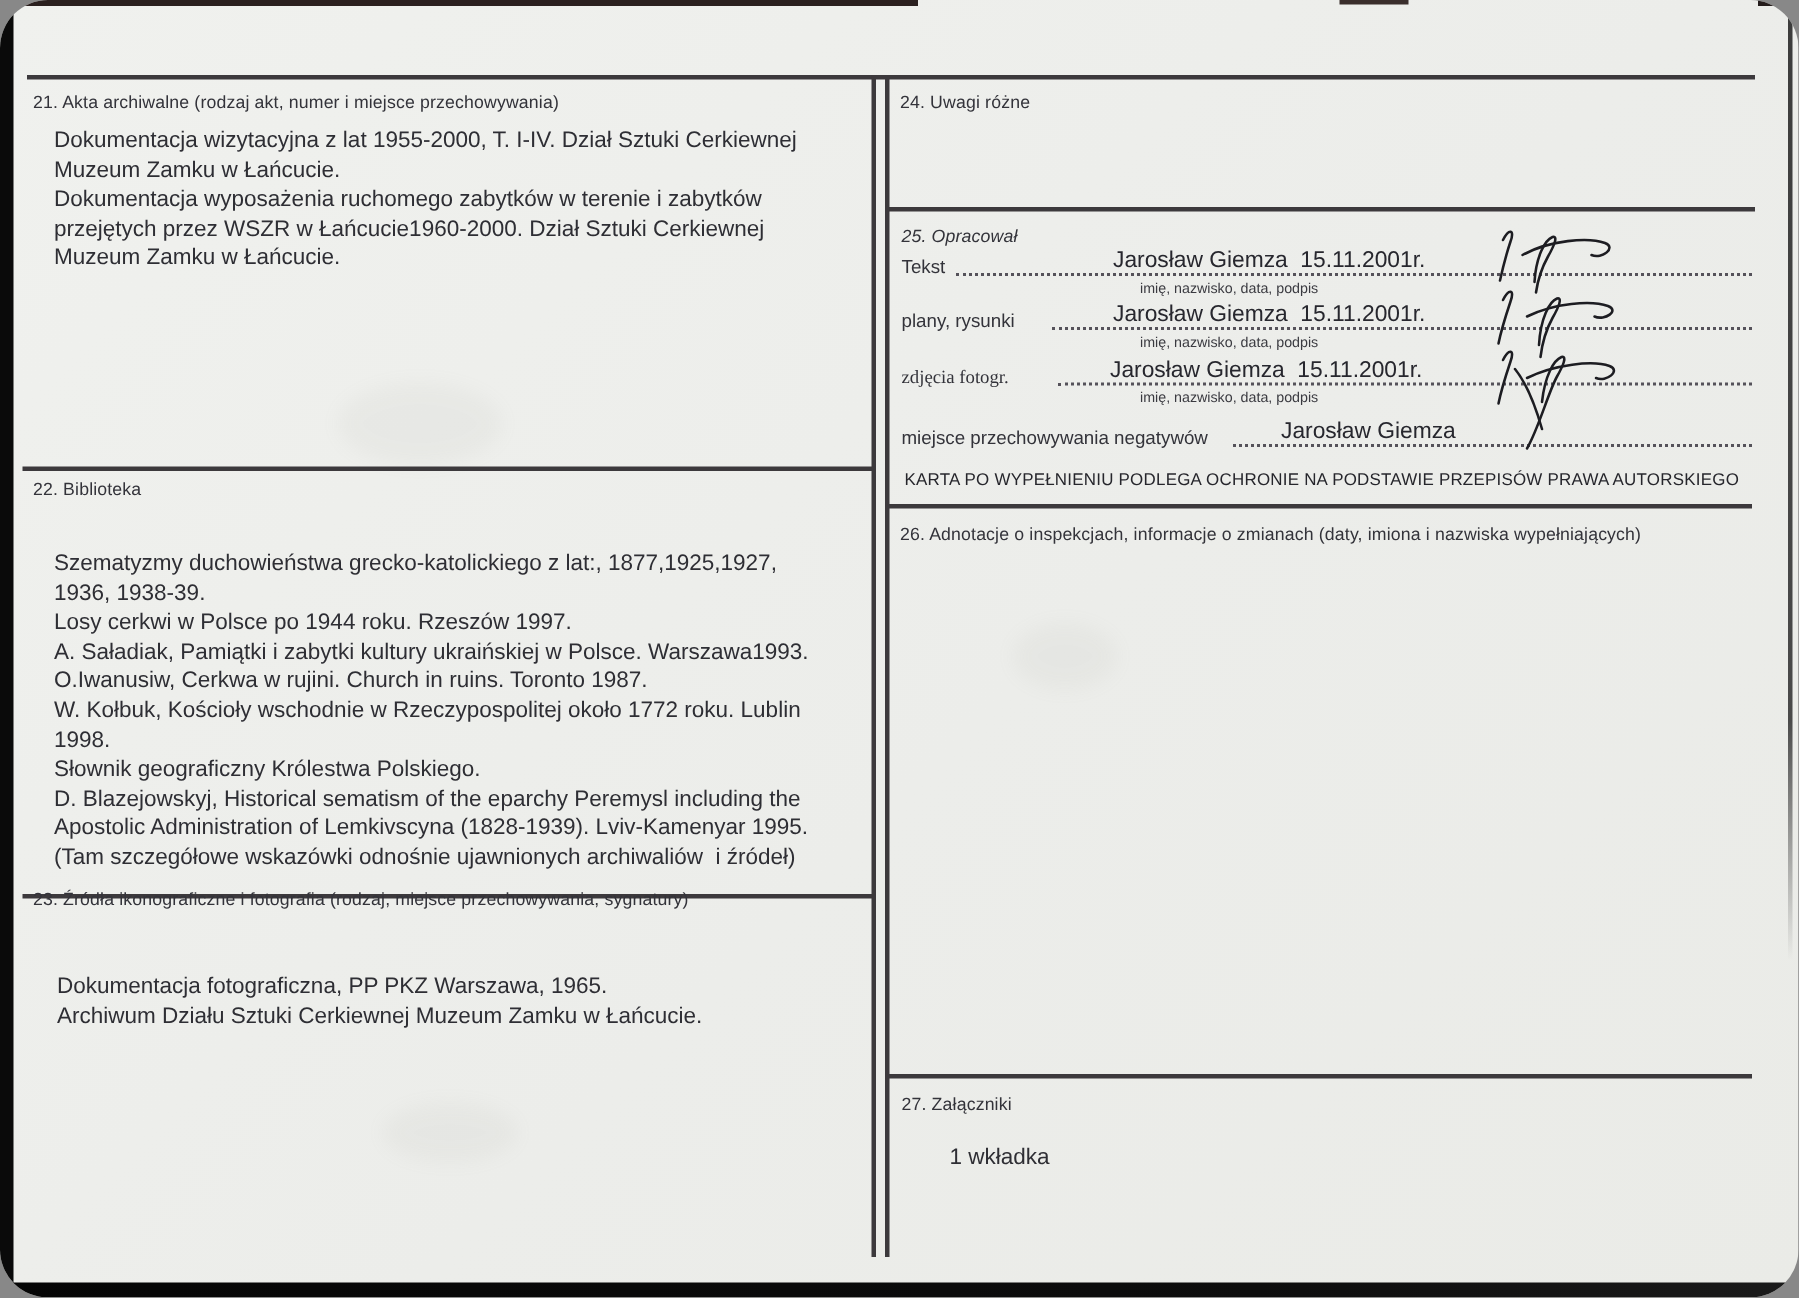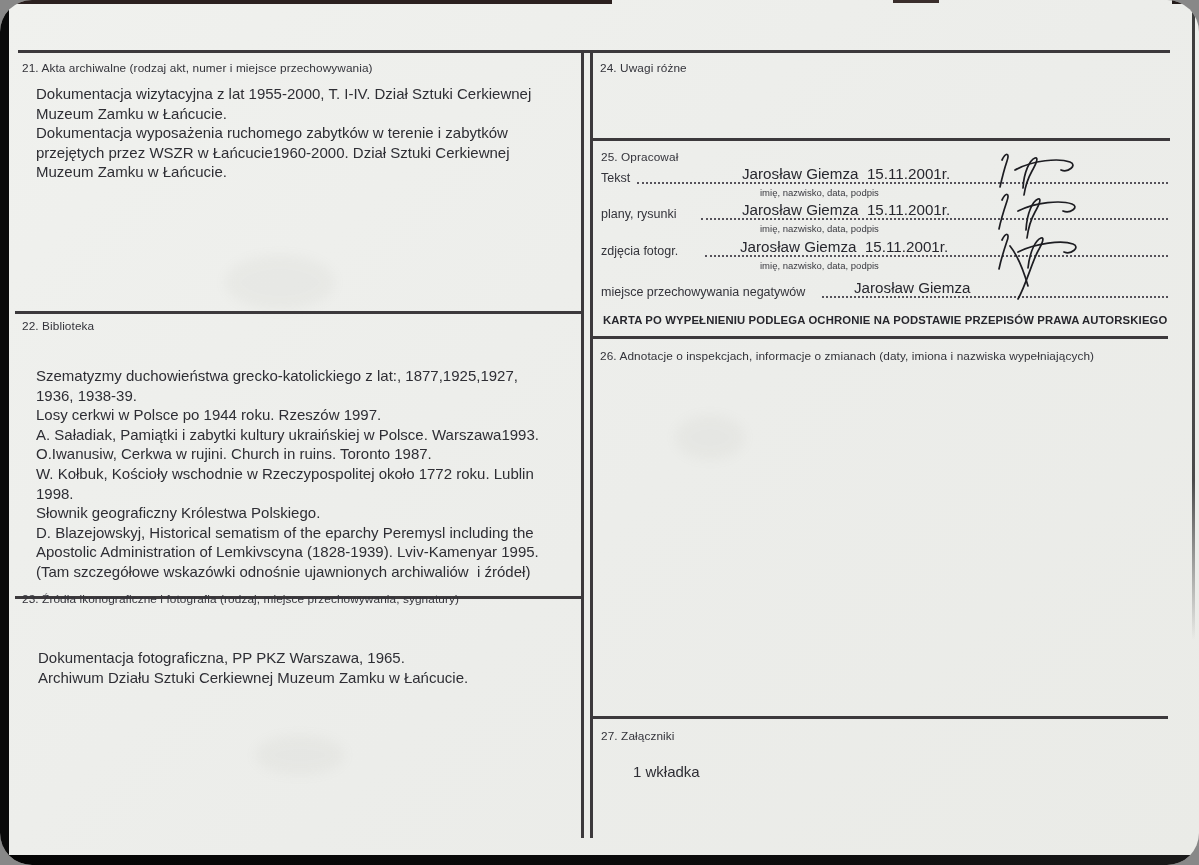--- a/index.html
+++ b/index.html
@@ -21,21 +21,21 @@
   
   .hline{background:#3c393c;height:3px;}
   .vline{background:#3c393c;width:3px;}
   
   .hdr{font-size:11.8px;letter-spacing:.1px;color:#33333a;white-space:pre;}
   .body15{font-size:15px;line-height:19.6px;color:#2e2e34;white-space:pre;}
   .rowlabel{font-size:12.5px;color:#33333a;white-space:pre;}
   .rowvalue{font-size:15.2px;color:#27272e;white-space:pre;}
   .sublabel{font-size:9.5px;color:#3a3a40;white-space:pre;}
   .dots{border-bottom:2px dotted #55525a;height:0;}
-  .copyright{font-size:11.3px;font-weight:bold;letter-spacing:.15px;color:#26262c;white-space:pre;}
+  .copyright{font-size:11.3px;font-weight:normal;letter-spacing:.15px;color:#26262c;white-space:pre;}
   
   .stain{border-radius:50%;filter:blur(6px);background:#9a9a90;opacity:.07;}
   svg.sig{overflow:visible;}
   svg.sig path{fill:none;stroke:#1d1d22;stroke-width:1.7;stroke-linecap:round;}
 </style>
 </head>
 <body>
 
 <div class="scan">
 
@@ -61,33 +61,33 @@
   <div class="abs body15" style="left:36px;top:84px;"><div>Dokumentacja wizytacyjna z lat 1955-2000, T. I-IV. Dział Sztuki Cerkiewnej</div><div>Muzeum Zamku w Łańcucie.</div><div>Dokumentacja wyposażenia ruchomego zabytków w terenie i zabytków</div><div>przejętych przez WSZR w Łańcucie1960-2000. Dział Sztuki Cerkiewnej</div><div>Muzeum Zamku w Łańcucie.</div></div>
 
   <div class="abs hdr" style="left:22px;top:319px;">22. Biblioteka</div>
   <div class="abs body15" style="left:36px;top:366px;"><div>Szematyzmy duchowieństwa grecko-katolickiego z lat:, 1877,1925,1927,</div><div>1936, 1938-39.</div><div>Losy cerkwi w Polsce po 1944 roku. Rzeszów 1997.</div><div>A. Saładiak, Pamiątki i zabytki kultury ukraińskiej w Polsce. Warszawa1993.</div><div>O.Iwanusiw, Cerkwa w rujini. Church in ruins. Toronto 1987.</div><div>W. Kołbuk, Kościoły wschodnie w Rzeczypospolitej około 1772 roku. Lublin</div><div>1998.</div><div>Słownik geograficzny Królestwa Polskiego.</div><div>D. Blazejowskyj, Historical sematism of the eparchy Peremysl including the</div><div>Apostolic Administration of Lemkivscyna (1828-1939). Lviv-Kamenyar 1995.</div><div>(Tam szczegółowe wskazówki odnośnie ujawnionych archiwaliów  i źródeł)</div></div>
 
   <div class="abs hdr" style="left:22px;top:592px;text-align:center;">23. Źródła ikonograficzne i fotografia (rodzaj, miejsce przechowywania, sygnatury)</div>
   <div class="abs body15" style="left:38px;top:648px;"><div>Dokumentacja fotograficzna, PP PKZ Warszawa, 1965.</div><div>Archiwum Działu Sztuki Cerkiewnej Muzeum Zamku w Łańcucie.</div></div>
 
   <div class="abs hdr" style="left:600px;top:61px;">24. Uwagi różne</div>
 
-  <div class="abs hdr" style="left:601px;top:150px;">25. Opracował</div>
+  <div class="abs hdr" style="left:601px;top:150px;font-style:italic;">25. Opracował</div>
 
   <div class="abs rowlabel" style="left:601px;top:171px;">Tekst</div>
   <div class="abs dots" style="left:637px;top:182px;width:531px;"></div>
   <div class="abs rowvalue" style="left:742px;top:165px;">Jarosław Giemza  15.11.2001r.</div>
   <div class="abs sublabel" style="left:760px;top:187px;width:250px;">imię, nazwisko, data, podpis</div>
 
   <div class="abs rowlabel" style="left:601px;top:207px;">plany, rysunki</div>
   <div class="abs dots" style="left:701px;top:218px;width:467px;"></div>
   <div class="abs rowvalue" style="left:742px;top:201px;">Jarosław Giemza  15.11.2001r.</div>
   <div class="abs sublabel" style="left:760px;top:223px;width:250px;">imię, nazwisko, data, podpis</div>
 
-  <div class="abs rowlabel" style="left:601px;top:244px;">zdjęcia fotogr.</div>
+  <div class="abs rowlabel" style="left:601px;top:244px;font-family:Liberation Serif, serif;">zdjęcia fotogr.</div>
   <div class="abs dots" style="left:705px;top:255px;width:463px;"></div>
   <div class="abs rowvalue" style="left:740px;top:238px;">Jarosław Giemza  15.11.2001r.</div>
   <div class="abs sublabel" style="left:760px;top:260px;width:250px;">imię, nazwisko, data, podpis</div>
 
   <div class="abs rowlabel" style="left:601px;top:285px;">miejsce przechowywania negatywów</div>
   <div class="abs dots" style="left:822px;top:296px;width:346px;"></div>
   <div class="abs rowvalue" style="left:854px;top:279px;">Jarosław Giemza</div>
 
   <div class="abs copyright" style="left:603px;top:314px;">KARTA PO WYPEŁNIENIU PODLEGA OCHRONIE NA PODSTAWIE PRZEPISÓW PRAWA AUTORSKIEGO</div>
 

